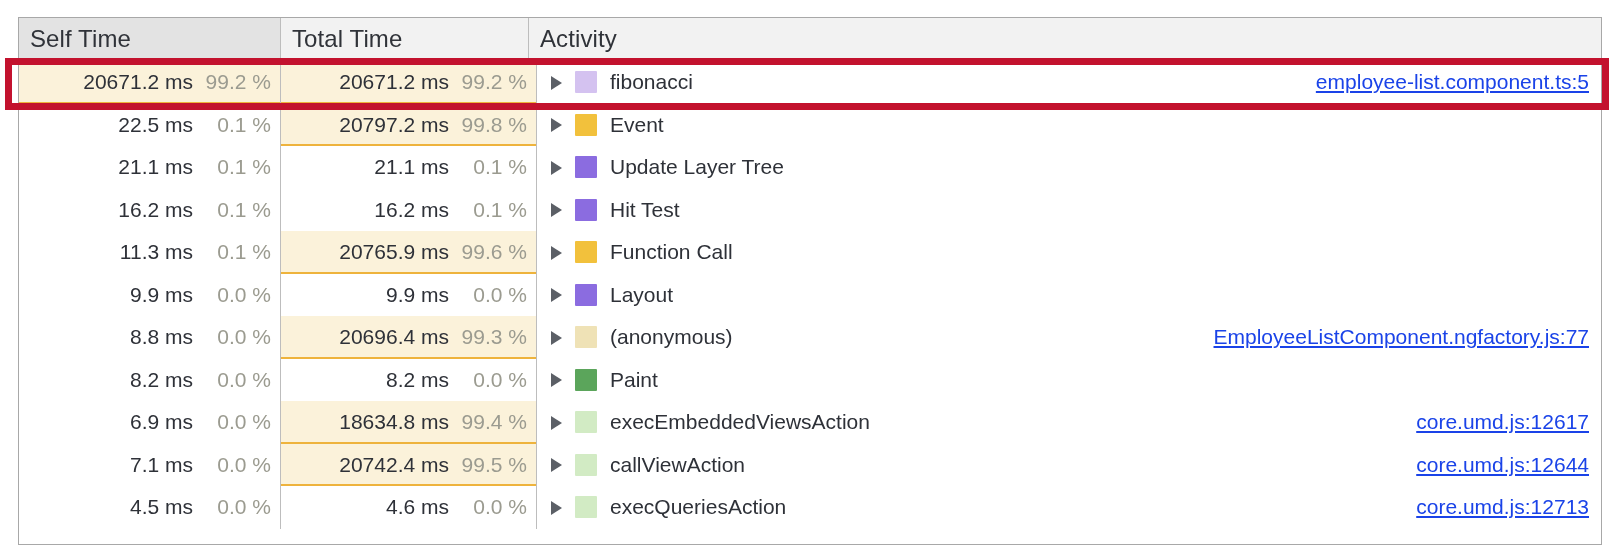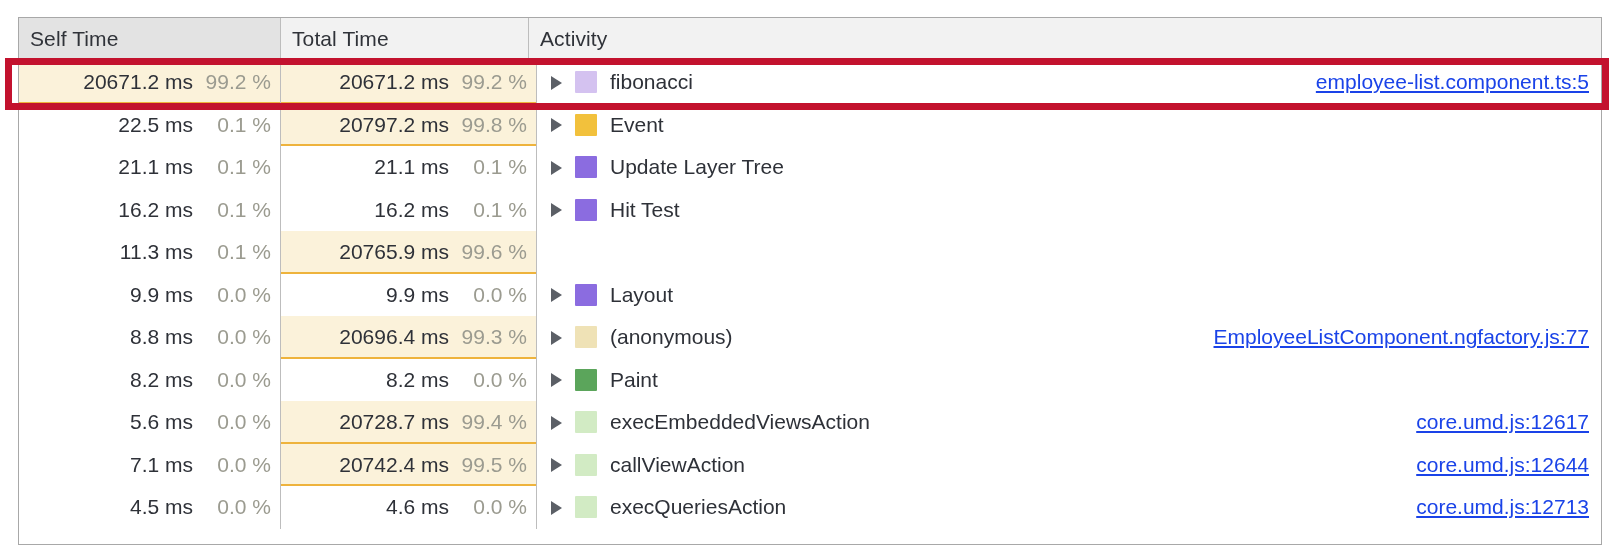--- a/index.html
+++ b/index.html
@@ -40,21 +40,21 @@
     display: flex;
     height: 43px;
     box-sizing: border-box;
     border-bottom: 1px solid #bdbdbd;
     background: #f2f2f2;
   }
   .th {
     box-sizing: border-box;
     display: flex;
     align-items: center;
-    font-size: 21px;
+    font-size: 24px;
     color: #303339;
     padding-left: 11px;
     letter-spacing: 0.1px;
     background: #f2f2f2;
     height: 100%;
   }
   .th.sorted { background: #e3e3e3; }
   .th-self  { width: 262px; border-right: 1px solid #bdbdbd; }
   .th-total { width: 248px; border-right: 1px solid #bdbdbd; }
   .th-act   { flex: 1 1 auto; }
@@ -283,20 +283,28 @@
               <span class="pct">0.1 %</span>
             </div>
           </div>
           <div class="cell cell-total">
             <div class="bar" style="width: 100%;"></div>
             <div class="numwrap">
               <span class="ms">20765.9 ms</span>
               <span class="pct">99.6 %</span>
             </div>
           </div>
+          <div class="cell cell-act">
+            <div class="actwrap">
+              <span class="disclosure"></span>
+              <span class="swatch" style="background: rgb(242, 193, 60);"></span>
+              <span class="act-label">Function Call</span>
+              <span class="spacer"></span>
+            </div>
+          </div>
         </div>
         <div class="row">
           <div class="cell cell-self">
             <div class="numwrap">
               <span class="ms">9.9 ms</span>
               <span class="pct">0.0 %</span>
             </div>
           </div>
           <div class="cell cell-total">
             <div class="numwrap">
@@ -355,28 +363,28 @@
               <span class="disclosure"></span>
               <span class="swatch" style="background: rgb(91, 165, 91);"></span>
               <span class="act-label">Paint</span>
               <span class="spacer"></span>
             </div>
           </div>
         </div>
         <div class="row">
           <div class="cell cell-self">
             <div class="numwrap">
-              <span class="ms">5.6 ms</span>
-              <span class="pct">0.0 %</span>
-            </div>
-          </div>
-          <div class="cell cell-total">
-            <div class="bar" style="width: 100%;"></div>
-            <div class="numwrap">
-              <span class="ms">20728.7 ms</span>
+              <span class="ms">6.9 ms</span>
+              <span class="pct">0.0 %</span>
+            </div>
+          </div>
+          <div class="cell cell-total">
+            <div class="bar" style="width: 100%;"></div>
+            <div class="numwrap">
+              <span class="ms">18634.8 ms</span>
               <span class="pct">99.4 %</span>
             </div>
           </div>
           <div class="cell cell-act">
             <div class="actwrap">
               <span class="disclosure"></span>
               <span class="swatch" style="background: rgb(210, 235, 196);"></span>
               <span class="act-label">execEmbeddedViewsAction</span>
               <span class="spacer"></span>
               <span class="src-link">core.umd.js:12617</span>

